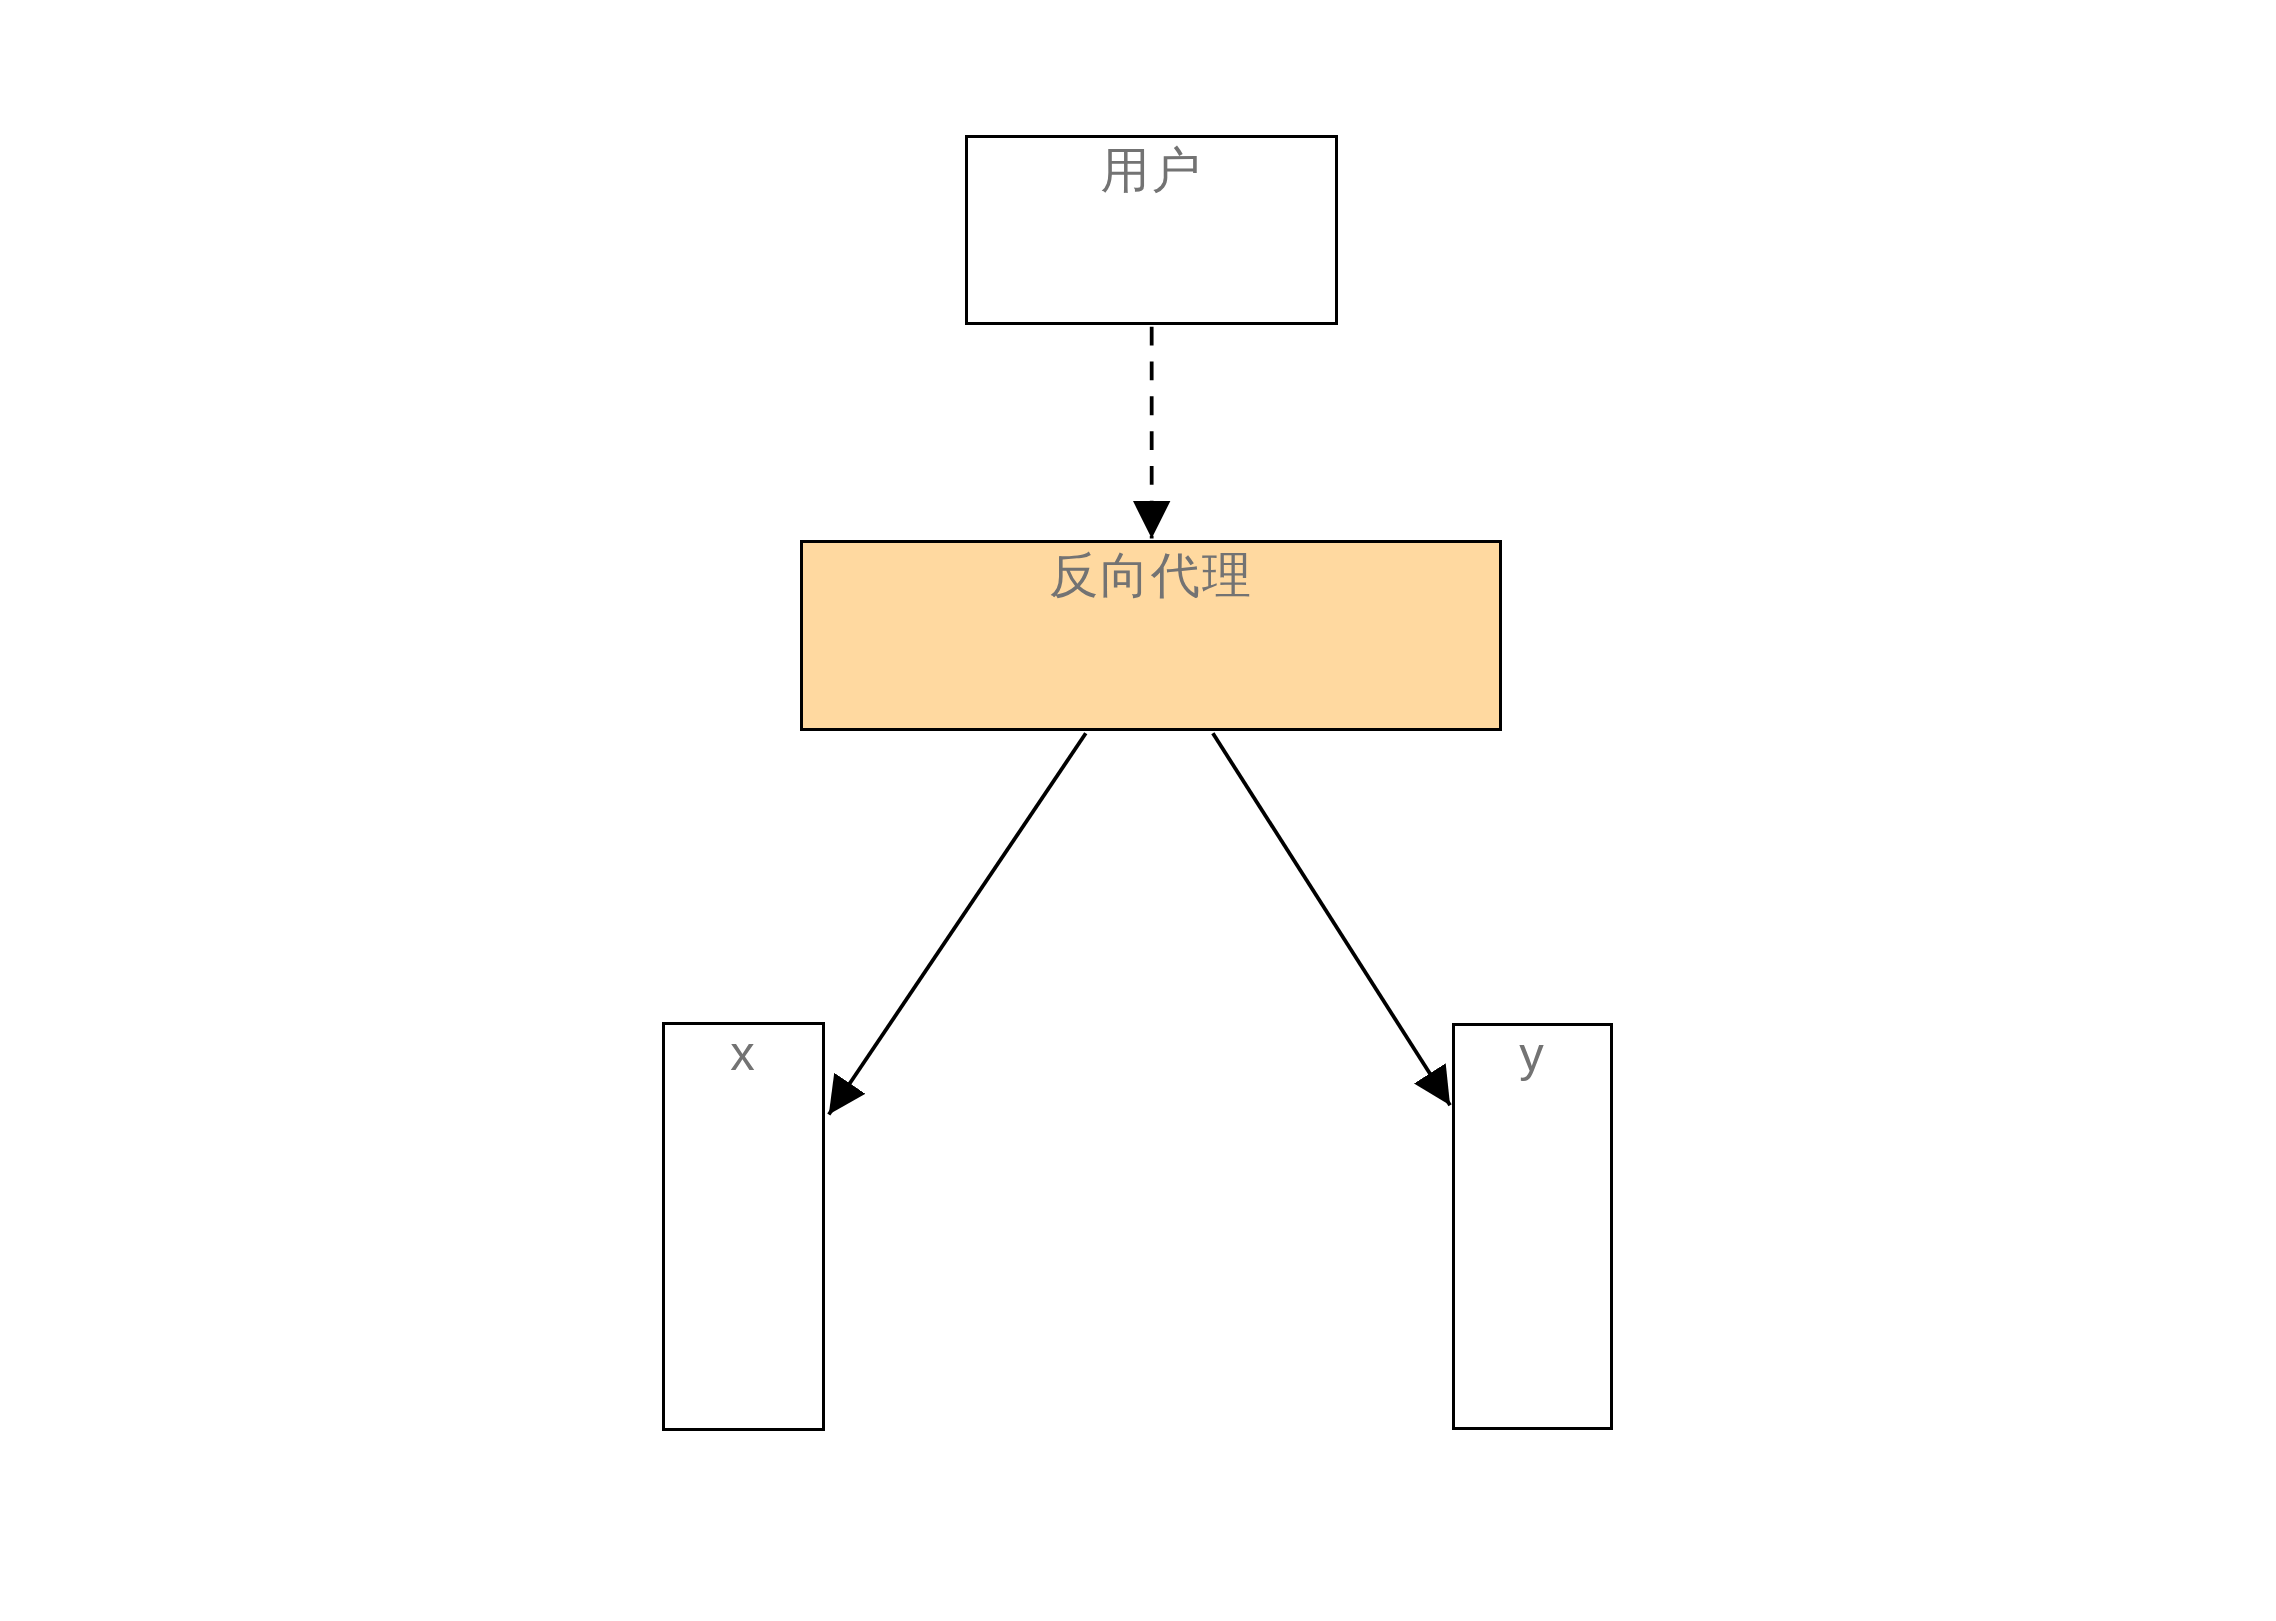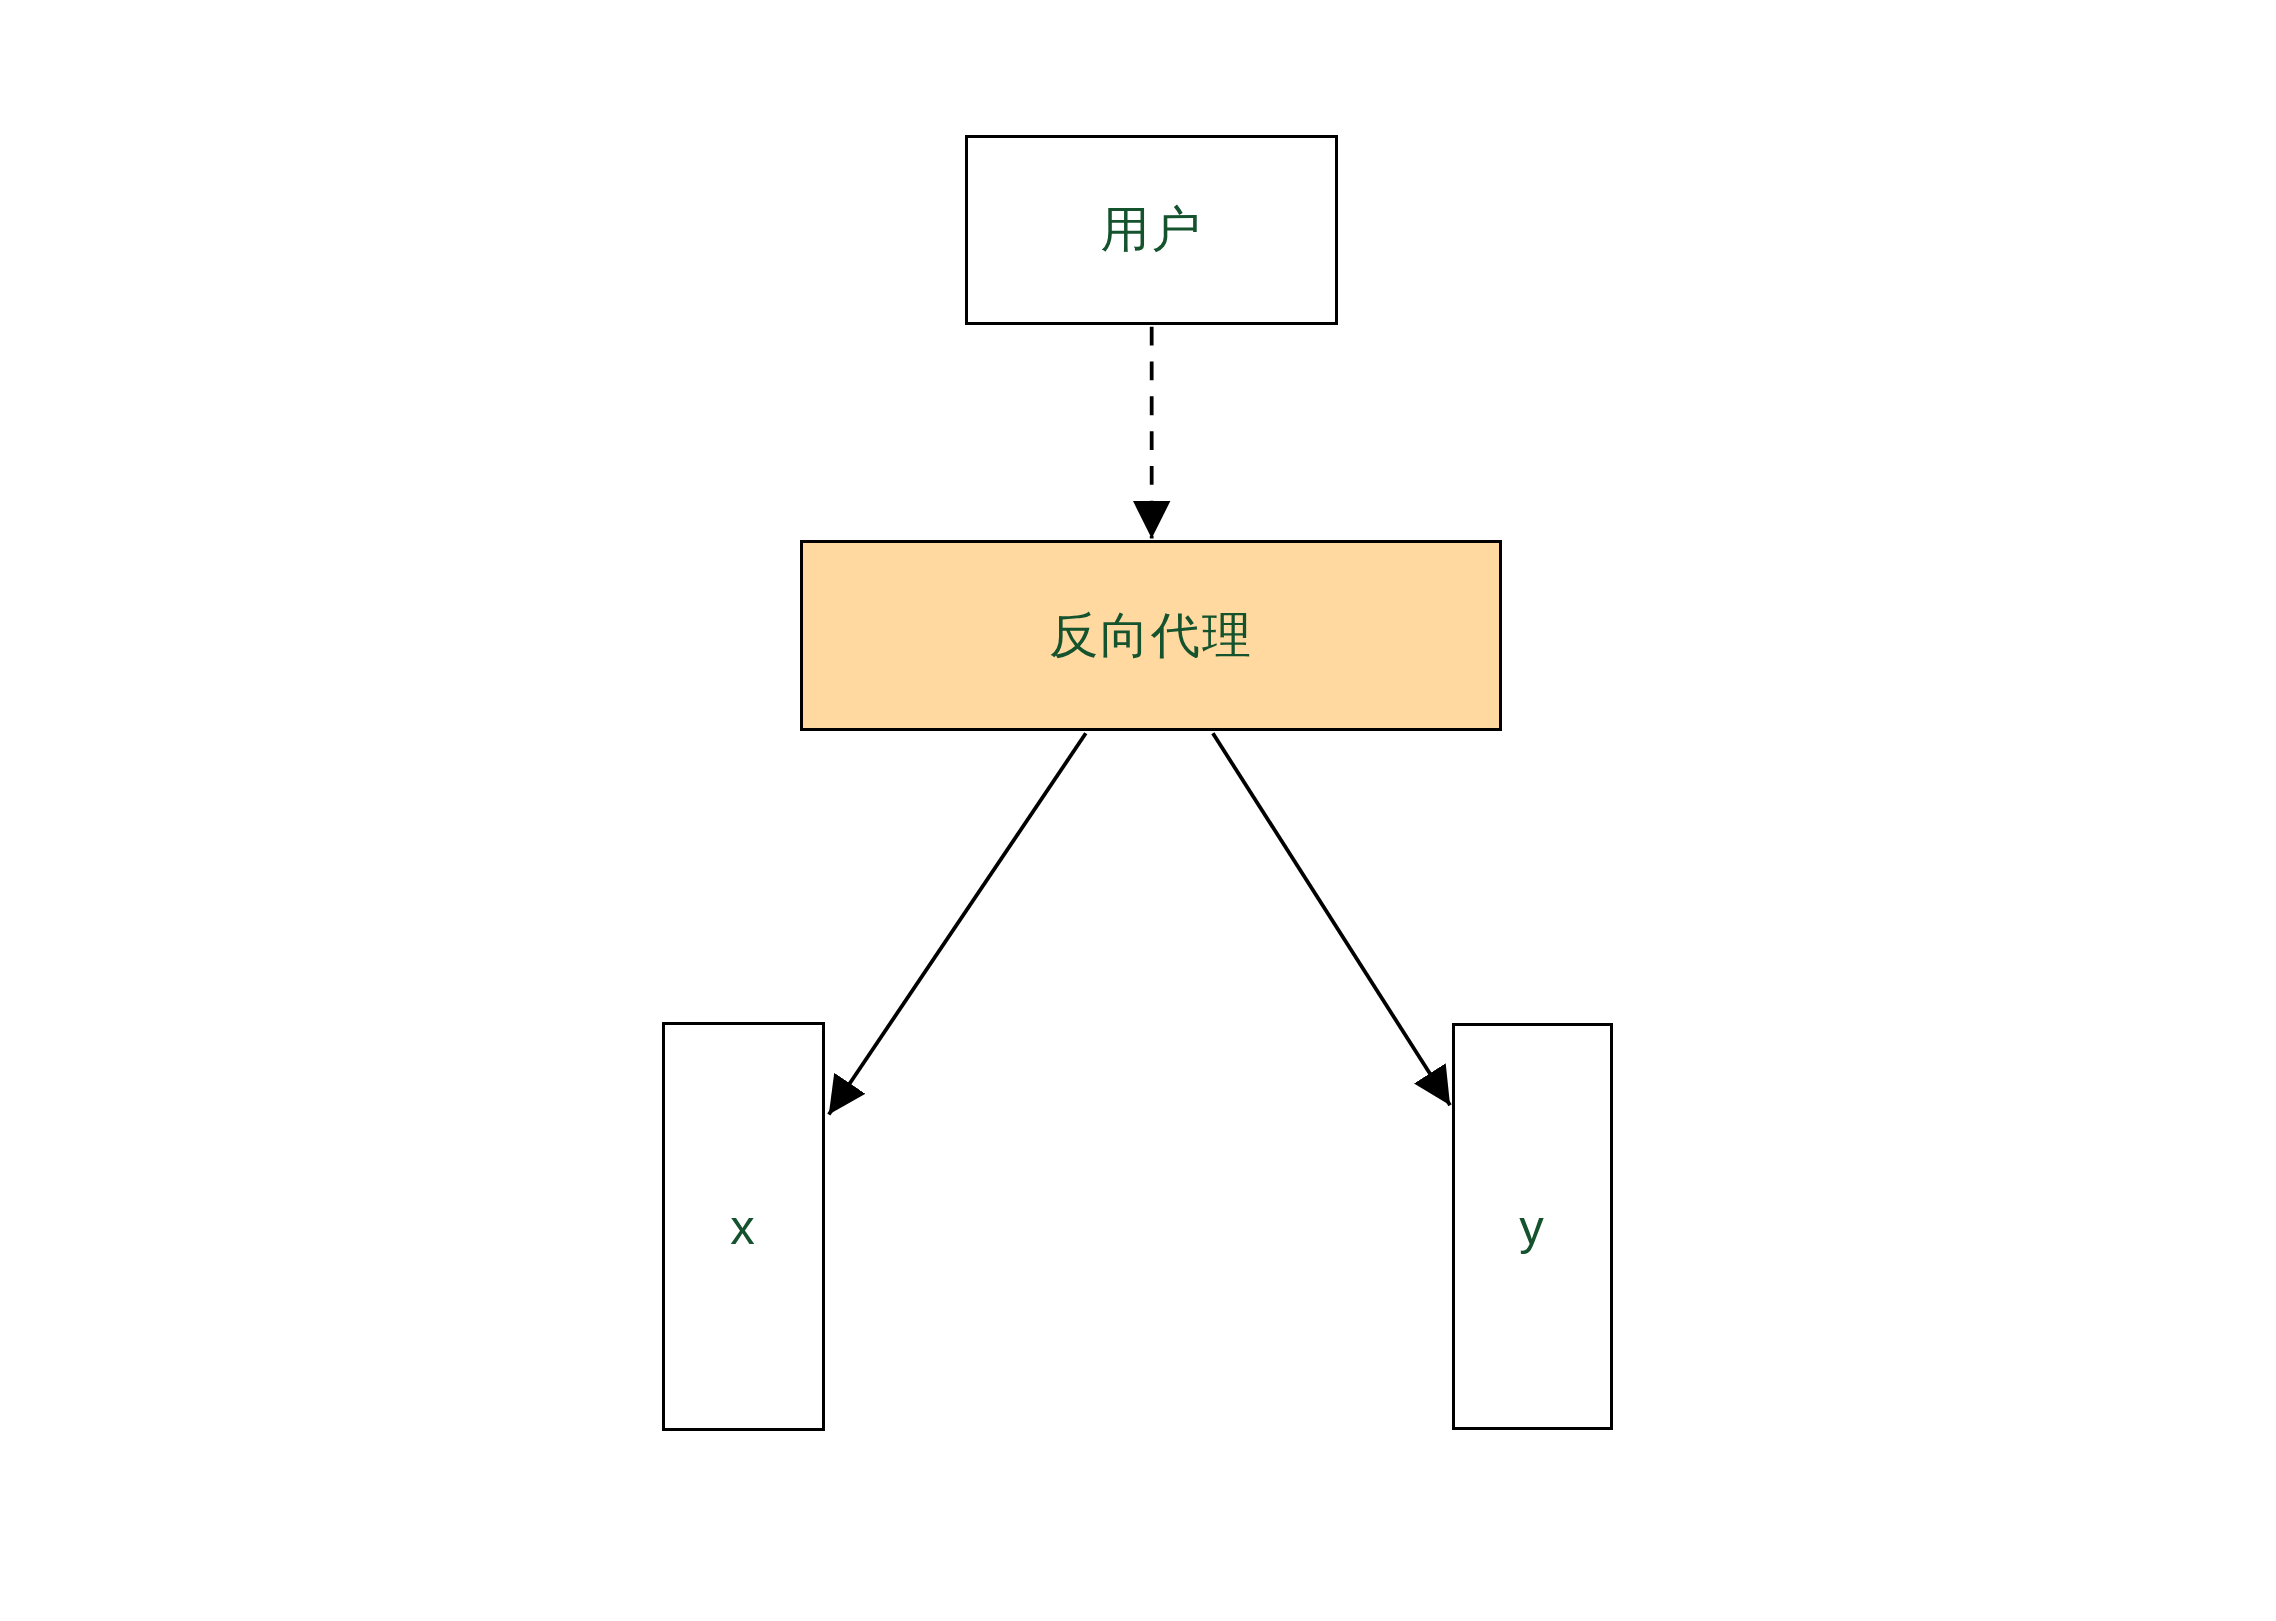--- a/index.html
+++ b/index.html
@@ -10,25 +10,25 @@
     height: 1621px;
     background: #ffffff;
     font-family: "Liberation Sans", "DejaVu Sans", sans-serif;
     overflow: hidden;
   }
   .node {
     position: absolute;
     border: 3.8px solid #000000;
     background: #ffffff;
     display: flex;
-    align-items: center;
+    align-items: flex-start;
     justify-content: center;
     text-align: center;
     font-size: 49px;
-    color: #14532d;
+    color: #737373;
     letter-spacing: 1.9px;
   }
   .node-user  { left: 965px; top: 135px;  width: 373px; height: 190px; }
   .node-proxy { left: 800px;  top: 540px;  width: 702px; height: 191px; }
   .node-x     { left: 662px;  top: 1022px; width: 163px; height: 409px; }
   .node-y     { left: 1452px; top: 1023px; width: 161px; height: 407px; }
   .edges-layer {
     position: absolute;
     left: 0; top: 0;
     width: 2277px;

